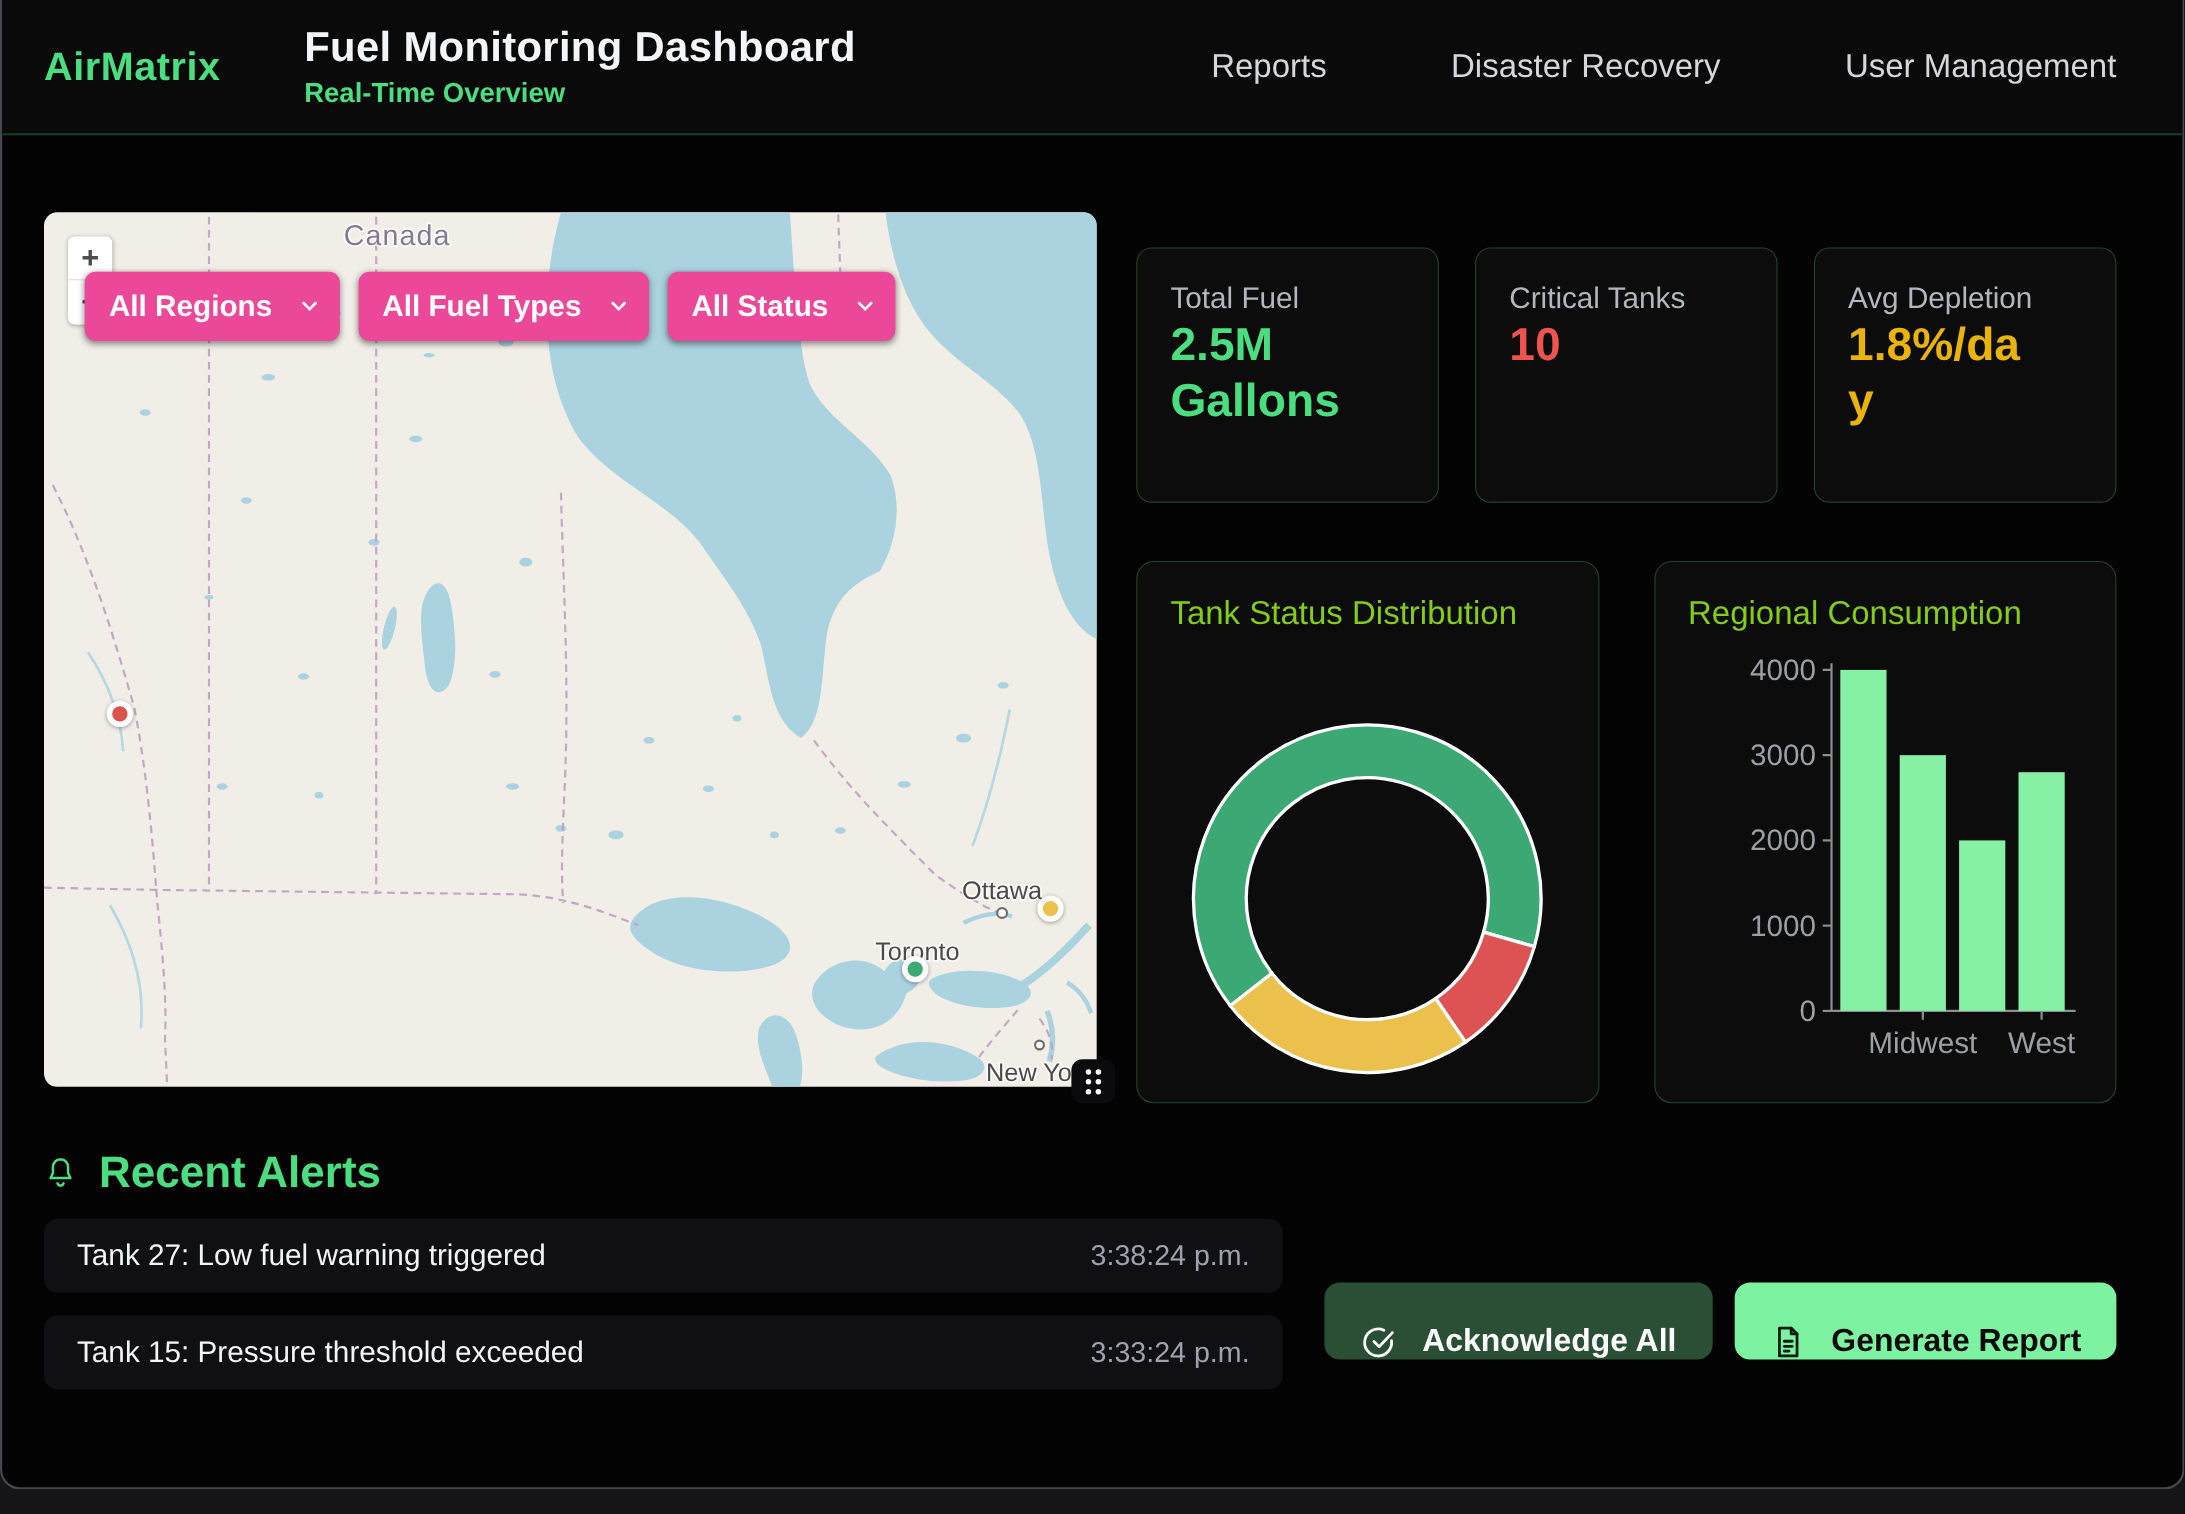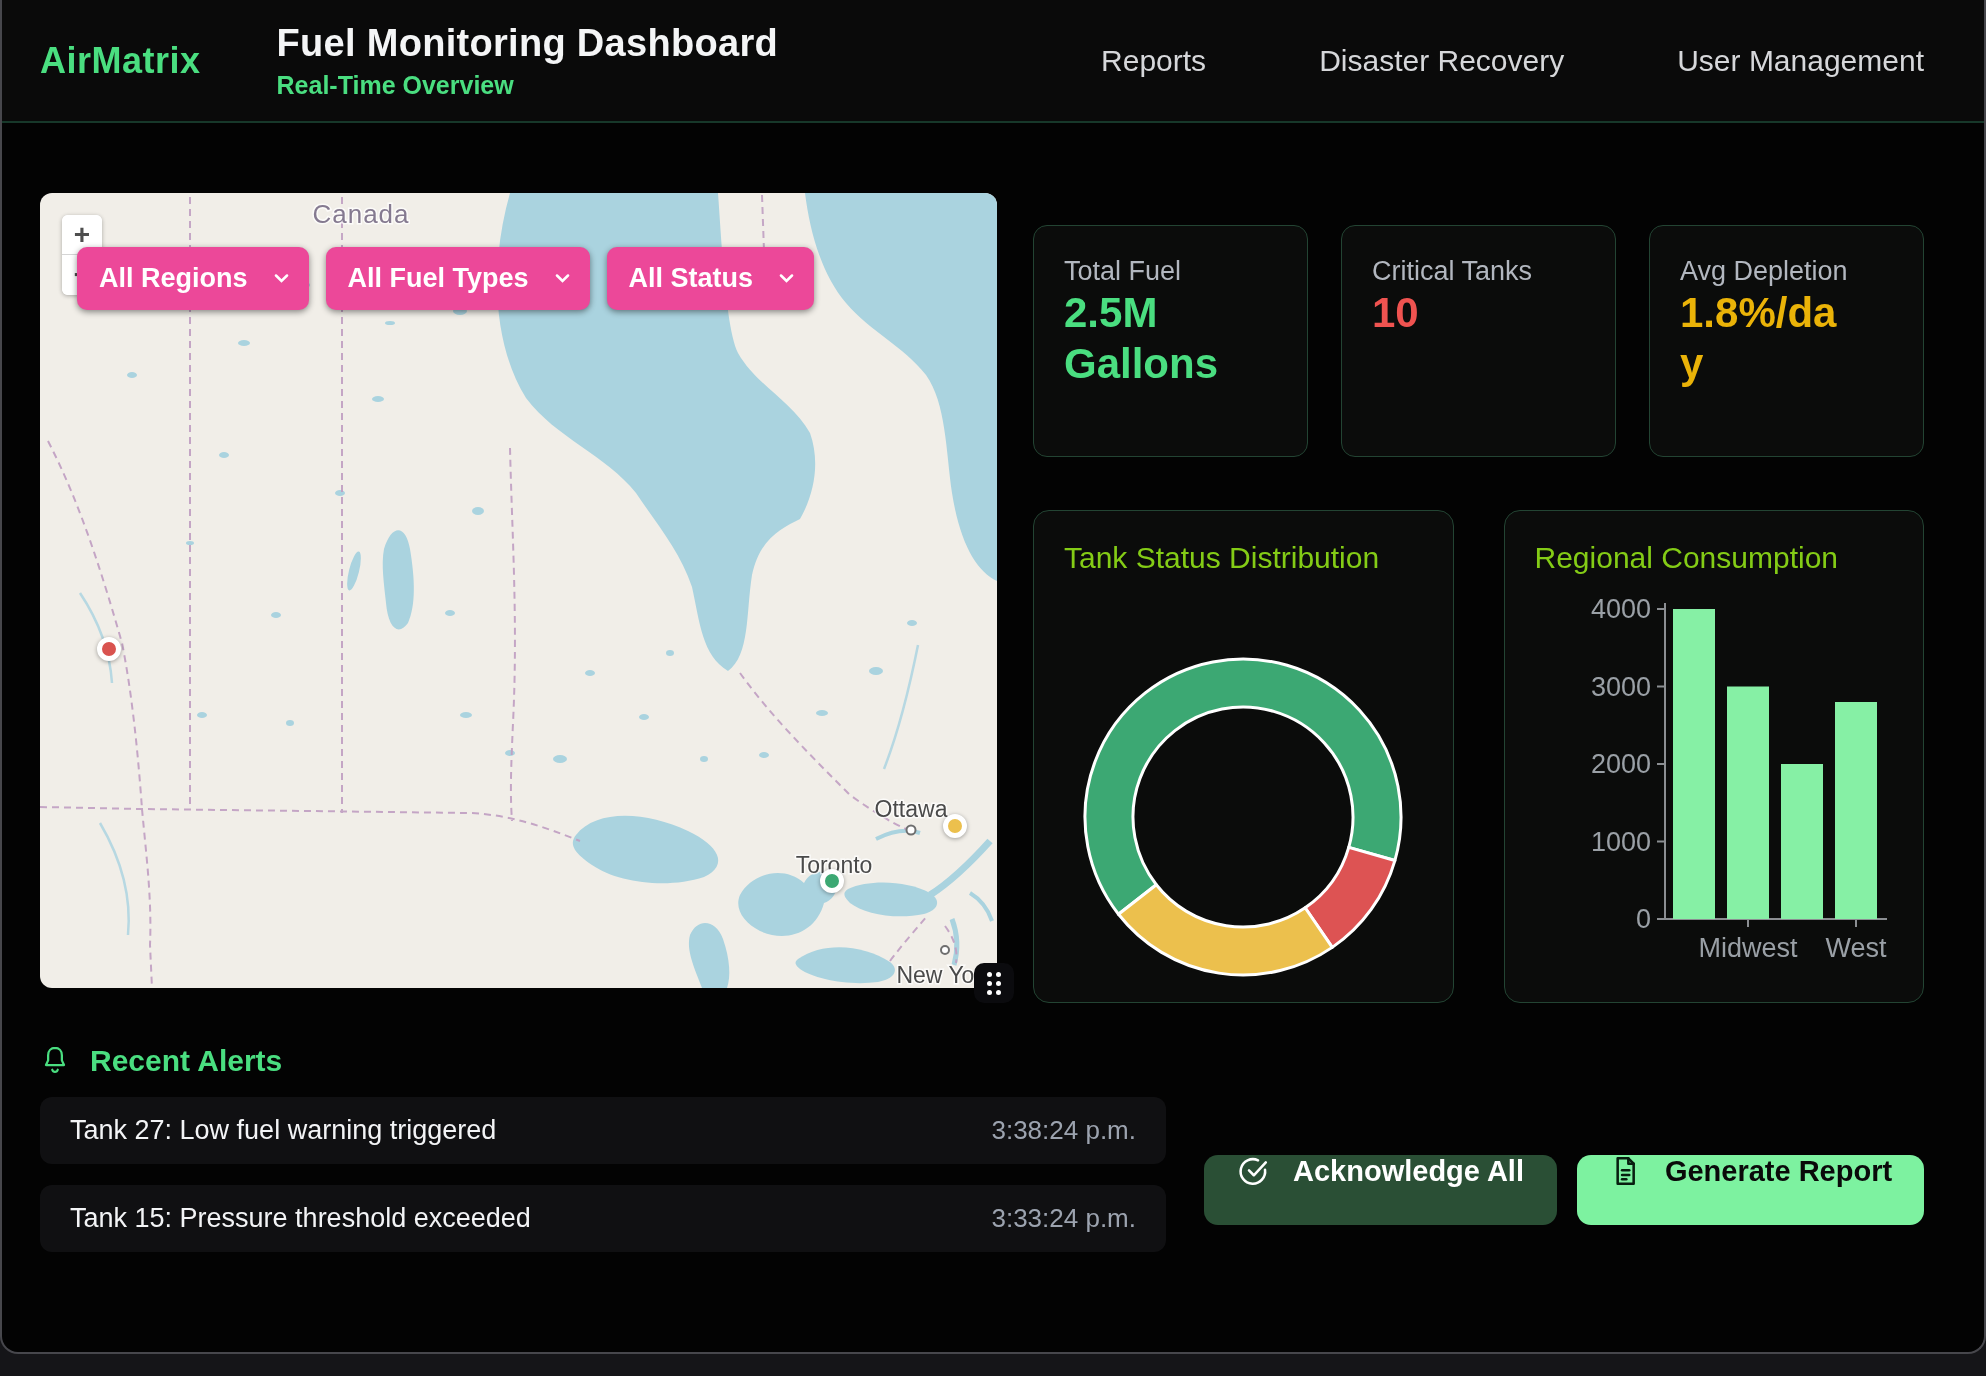--- a/index.html
+++ b/index.html
@@ -63,32 +63,32 @@
   .stat-value { font-size:42px; font-weight:700; line-height:1.22; max-width:165px; overflow-wrap:break-word; }
   .charts { display:grid; grid-template-columns:repeat(2,1fr); gap:50px; margin-top:53px; }
   .chart-card {
     height:493px; background:#0b0c0b; border:1px solid #234433; border-radius:16px; padding:30px;
   }
   .chart-card h2 { font-size:30px; font-weight:400; color:#84cc16; margin-bottom:14px; }
   
   .alerts { padding:41px 60px 0 38px; }
   .alerts-head { display:flex; align-items:center; gap:20px; margin-bottom:19px; }
   .alerts-head .bell { width:30px; height:34px; }
-  .alerts-title { font-size:30px; font-weight:700; color:#4ade80; }
+  .alerts-title { font-size:40px; font-weight:700; color:#4ade80; }
   .alerts-body { display:flex; align-items:flex-start; }
   .alert-list { width:1159px; }
   .alert-row {
     height:67px; background:#101012; border-radius:12px; margin-bottom:21px;
     display:flex; align-items:center; justify-content:space-between; padding:0 30px; cursor:default;
   }
   .alert-msg { font-size:27px; color:#f3f4f6; }
   .alert-time { font-size:26px; color:#9ca3af; }
   .alert-actions { display:flex; gap:20px; margin-left:38px; margin-top:58px; }
   .btn {
-    height:70px; border:none; border-radius:14px; display:flex; align-items:flex-start; justify-content:center;
+    height:70px; border:none; border-radius:14px; display:flex; align-items:flex-end; justify-content:center;
     gap:24px; font-size:29px; font-weight:700; font-family:inherit; cursor:pointer;
   }
   .btn svg { width:32px; height:32px; }
   .btn-ack { background:#2a4f35; color:#fff; min-width:353px; }
   .btn-gen { background:#7df2a0; color:#0a0a0a; min-width:347px; }
 </style>
 </head>
 <body>
 
 <div class="app">

